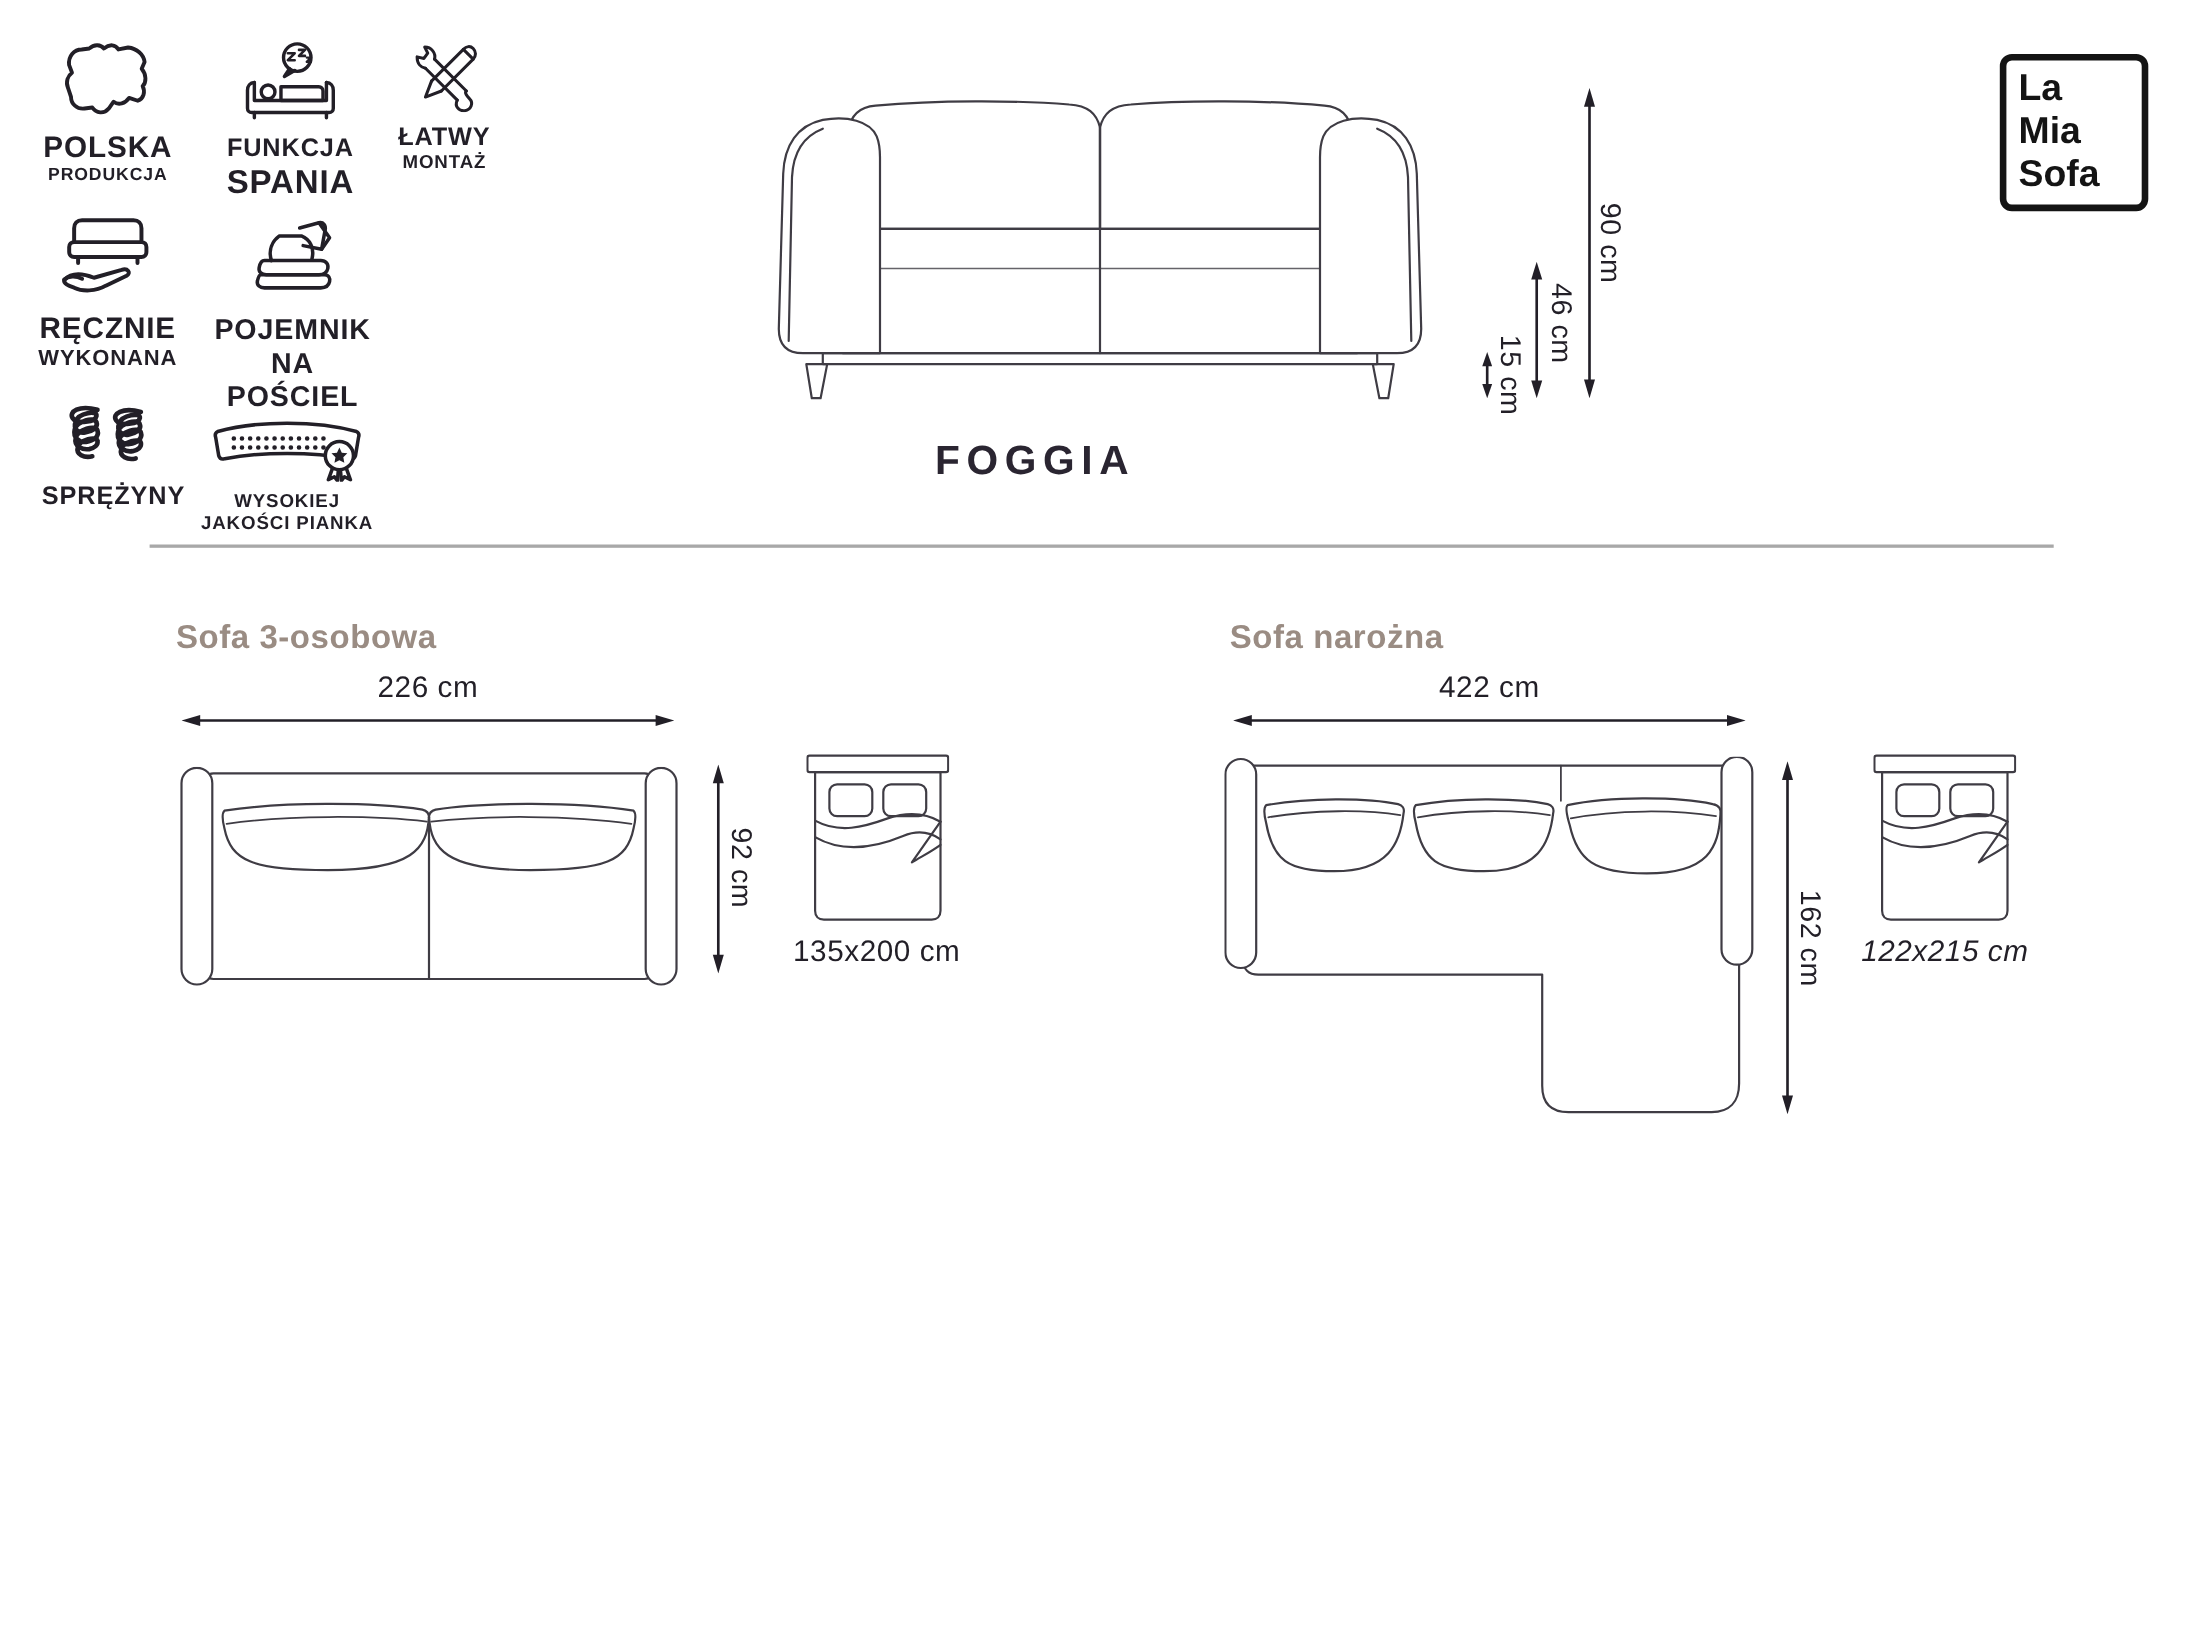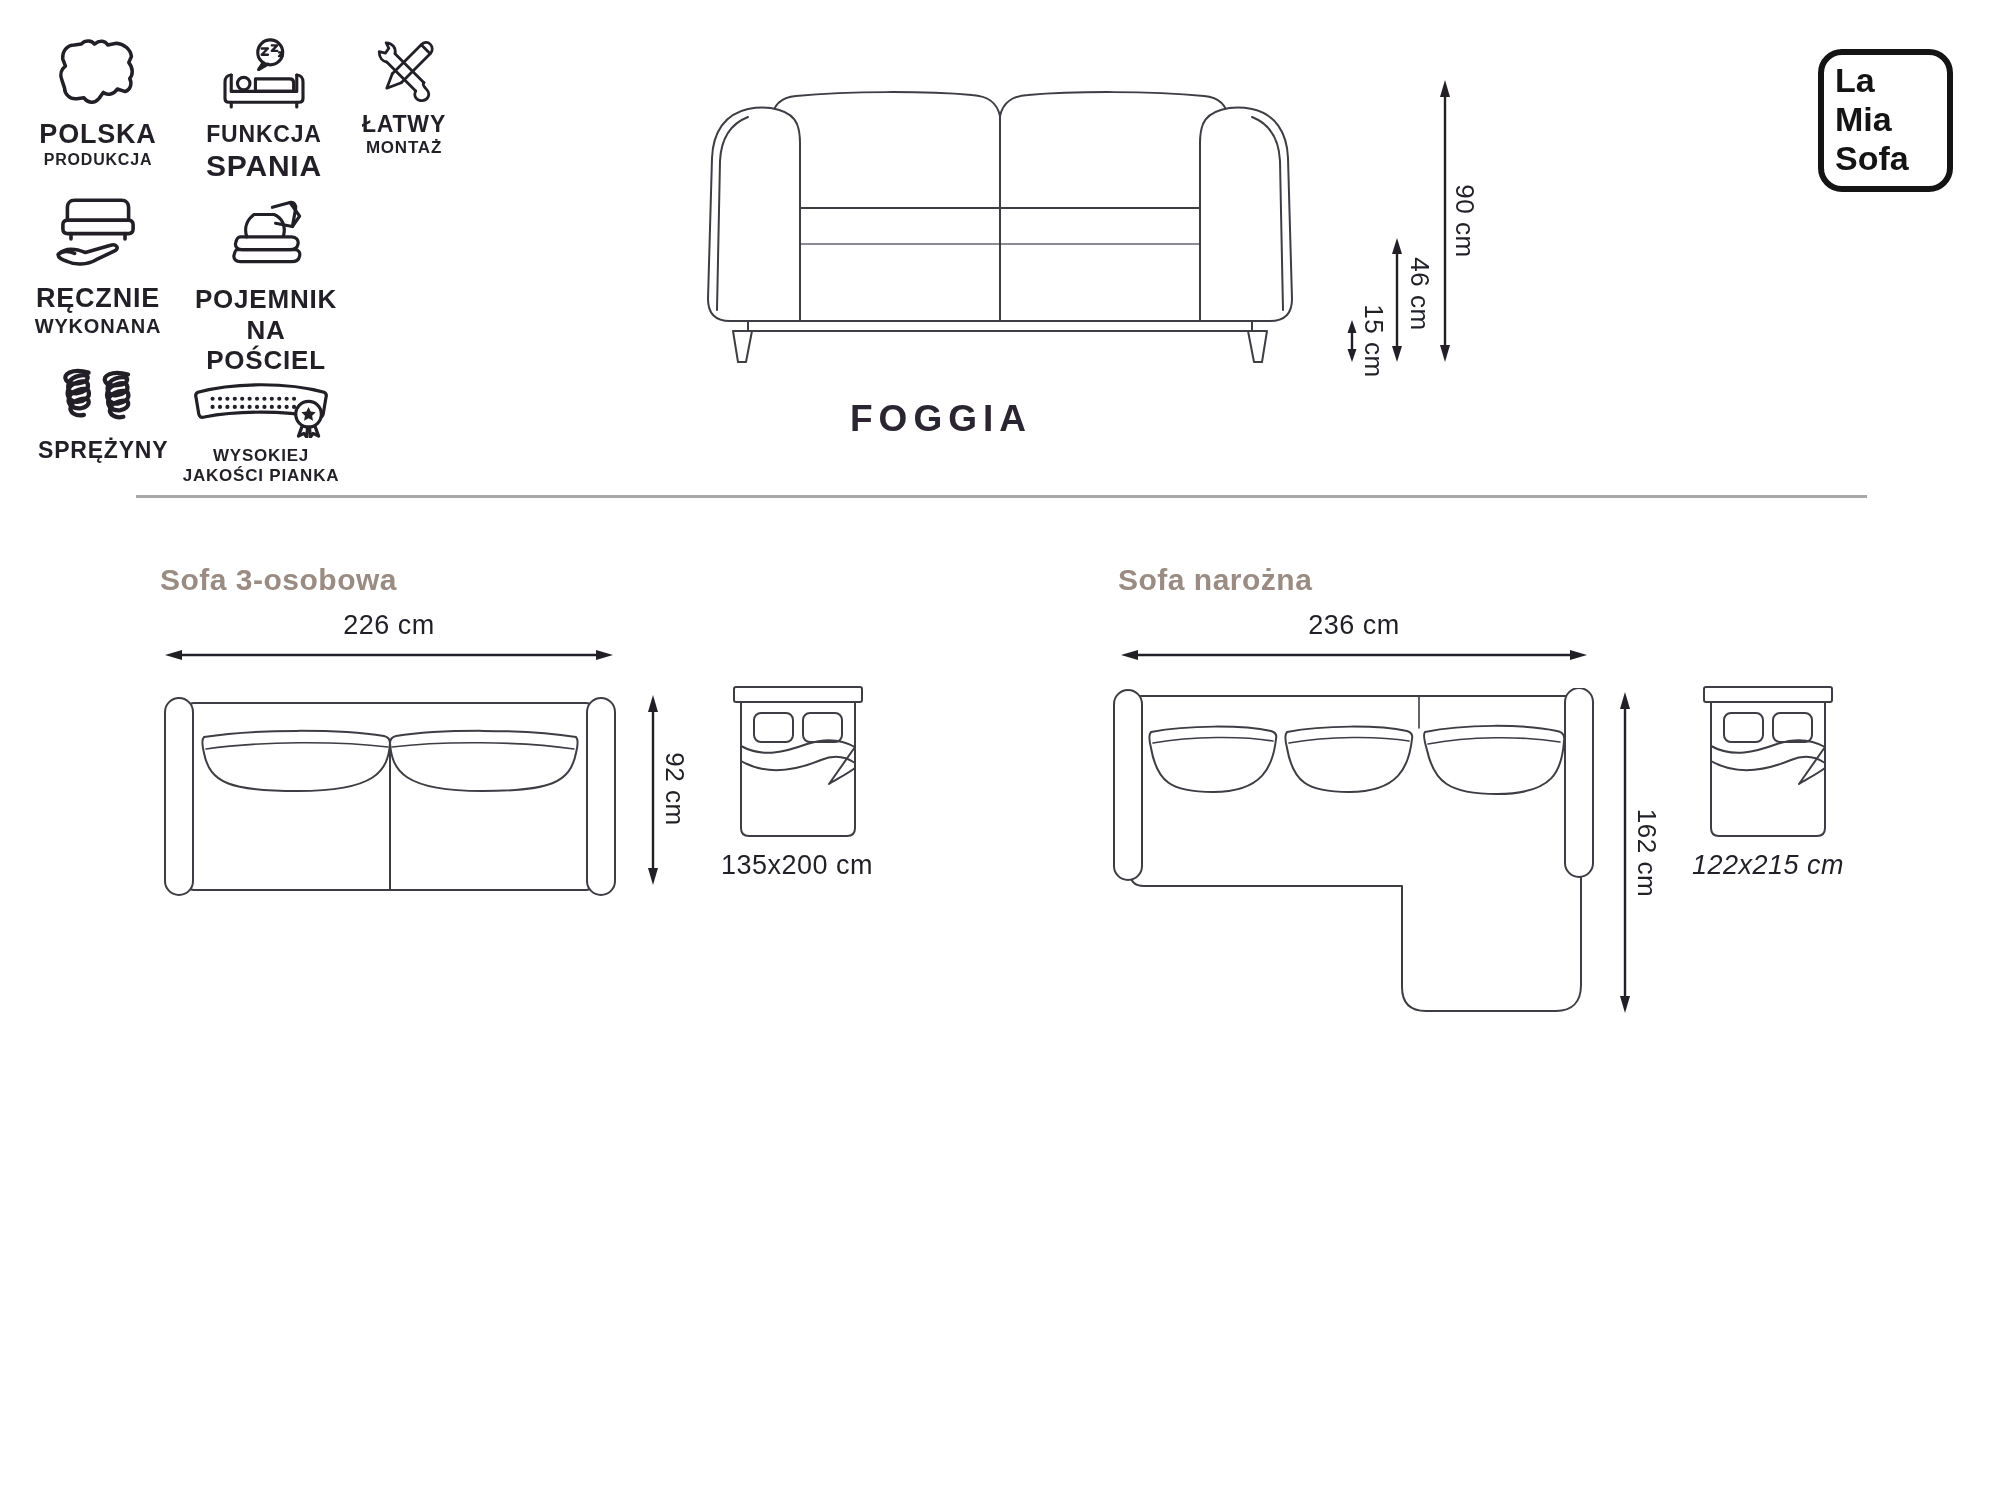--- a/index.html
+++ b/index.html
@@ -38,21 +38,21 @@
   .vdim{position:absolute;white-space:nowrap;font-size:26px;color:#221f27;letter-spacing:0.5px;
         transform:translate(-50%,-50%) rotate(90deg);}
 
   
   .section-title{position:absolute;font-size:30px;font-weight:700;color:#9a8c83;letter-spacing:0.5px;}
   #product-title{position:absolute;left:850px;top:398px;width:300px;text-align:left;
         font-size:37px;font-weight:700;letter-spacing:6px;color:#2a2531;}
 
   
   #logo{position:absolute;left:1818px;top:49px;width:135px;height:143px;border:6px solid #141414;
-        border-radius:24px;box-sizing:border-box;background:#fff;}
+        border-radius:11px;box-sizing:border-box;background:#fff;}
   #logo .logo-text{padding:6px 0 0 11px;font-size:34px;line-height:39px;font-weight:700;color:#141414;}
 
   #divider{position:absolute;left:136px;top:495px;width:1731px;height:3px;background:#a8a8a8;}
 </style>
 </head>
 <body>
 
 <div id="page">
 
   <div class="feature f0" style="left:36px;top:36px;width:124px;">
@@ -227,21 +227,21 @@
     <rect x="21" y="29" width="39" height="29" rx="7"></rect>
     <rect x="70" y="29" width="39" height="29" rx="7"></rect>
     <path d="M 8,62 C 30,74 52,68 74,60 C 92,54 108,55 122,63"></path>
     <path d="M 8,77 C 34,92 64,86 88,76 C 100,71 112,72 122,79"></path>
     <path d="M 122,63 L 96,100 C 104,95 114,90 122,84"></path>
   </svg>
   <div class="hdim" style="left:672px;top:850px;width:250px;">135x200 cm</div>
 
   <div class="section-title" style="left:1118px;top:563px;">Sofa narożna</div>
 
-  <div class="hdim" style="left:1204px;top:610px;width:300px;">236 cm</div>
+  <div class="hdim" style="left:1204px;top:610px;width:300px;">422 cm</div>
   <svg class="dim-arrow abs" style="left:1121px;top:646px;" width="466" height="18">
     <line x1="13" y1="9" x2="453" y2="9"></line>
     <polygon points="0,9 17,4 17,14"></polygon>
       <polygon points="466,9 449,4 449,14"></polygon>
   </svg>
 
   <svg class="draw abs" style="left:1113px;top:688px;" width="482" height="332" viewBox="0 0 482 332">
 
     <path style="fill:#ffffff" d="M 26,8 H 454 C 463,8 468,12 468,21 V 297 C 468,314 459,323 443,323 H 313 C 297,323 289,315 289,299 V 198 H 31 C 22,198 17,193 17,184 V 21 C 17,12 22,8 26,8 Z"></path>
     <path d="M 306,8 V 40" style="stroke-width:1.6"></path>

